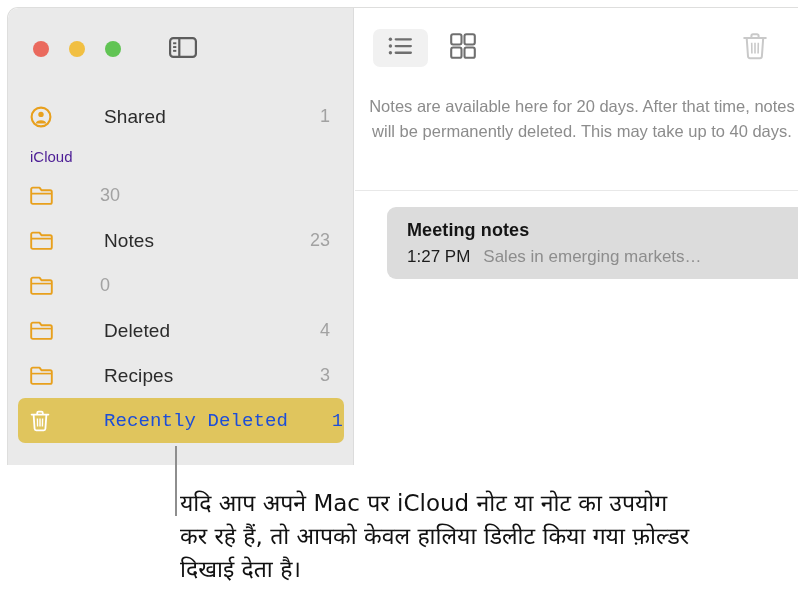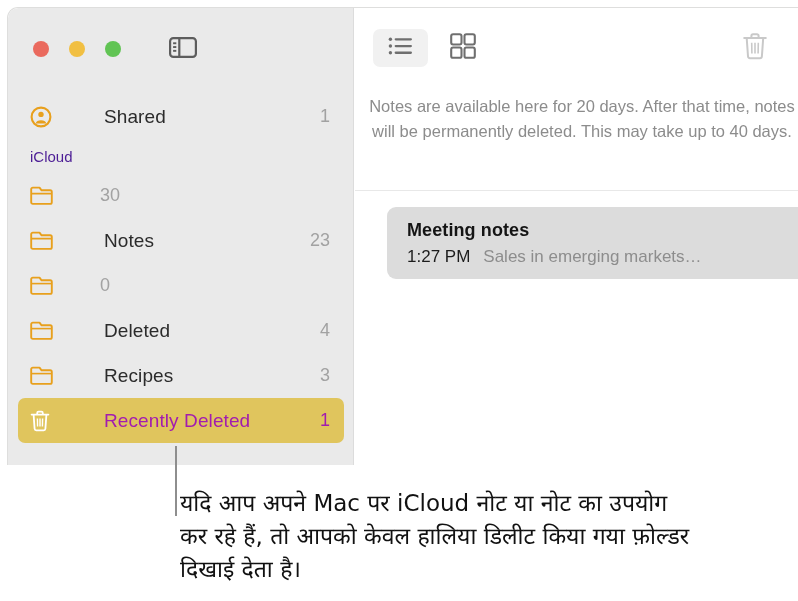--- a/index.html
+++ b/index.html
@@ -104,21 +104,22 @@
   }
   .row .count {
     font-size: 18px;
     color: #a2a2a2;
   }
   .row.selected {
     background: #e0c55d;
   }
   .row.selected .label,
   .row.selected .count {
-    color: #a21caf;
+    color: #1d4ed8;
+    font-family: Liberation Mono, monospace;
   }
 
   .section-header {
     height: 34px;
     display: flex;
     align-items: center;
     padding-left: 22px;
     font-size: 15px;
     color: #4c1d95;
     font-weight: 500;

